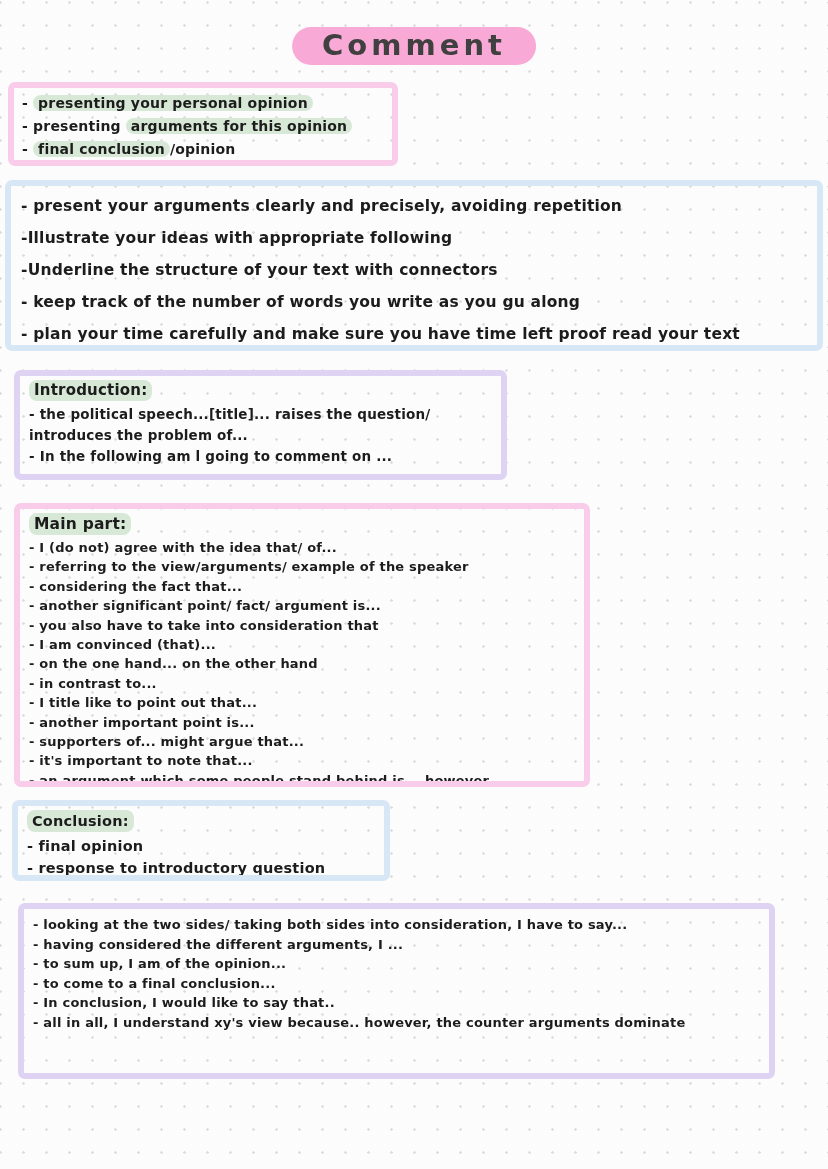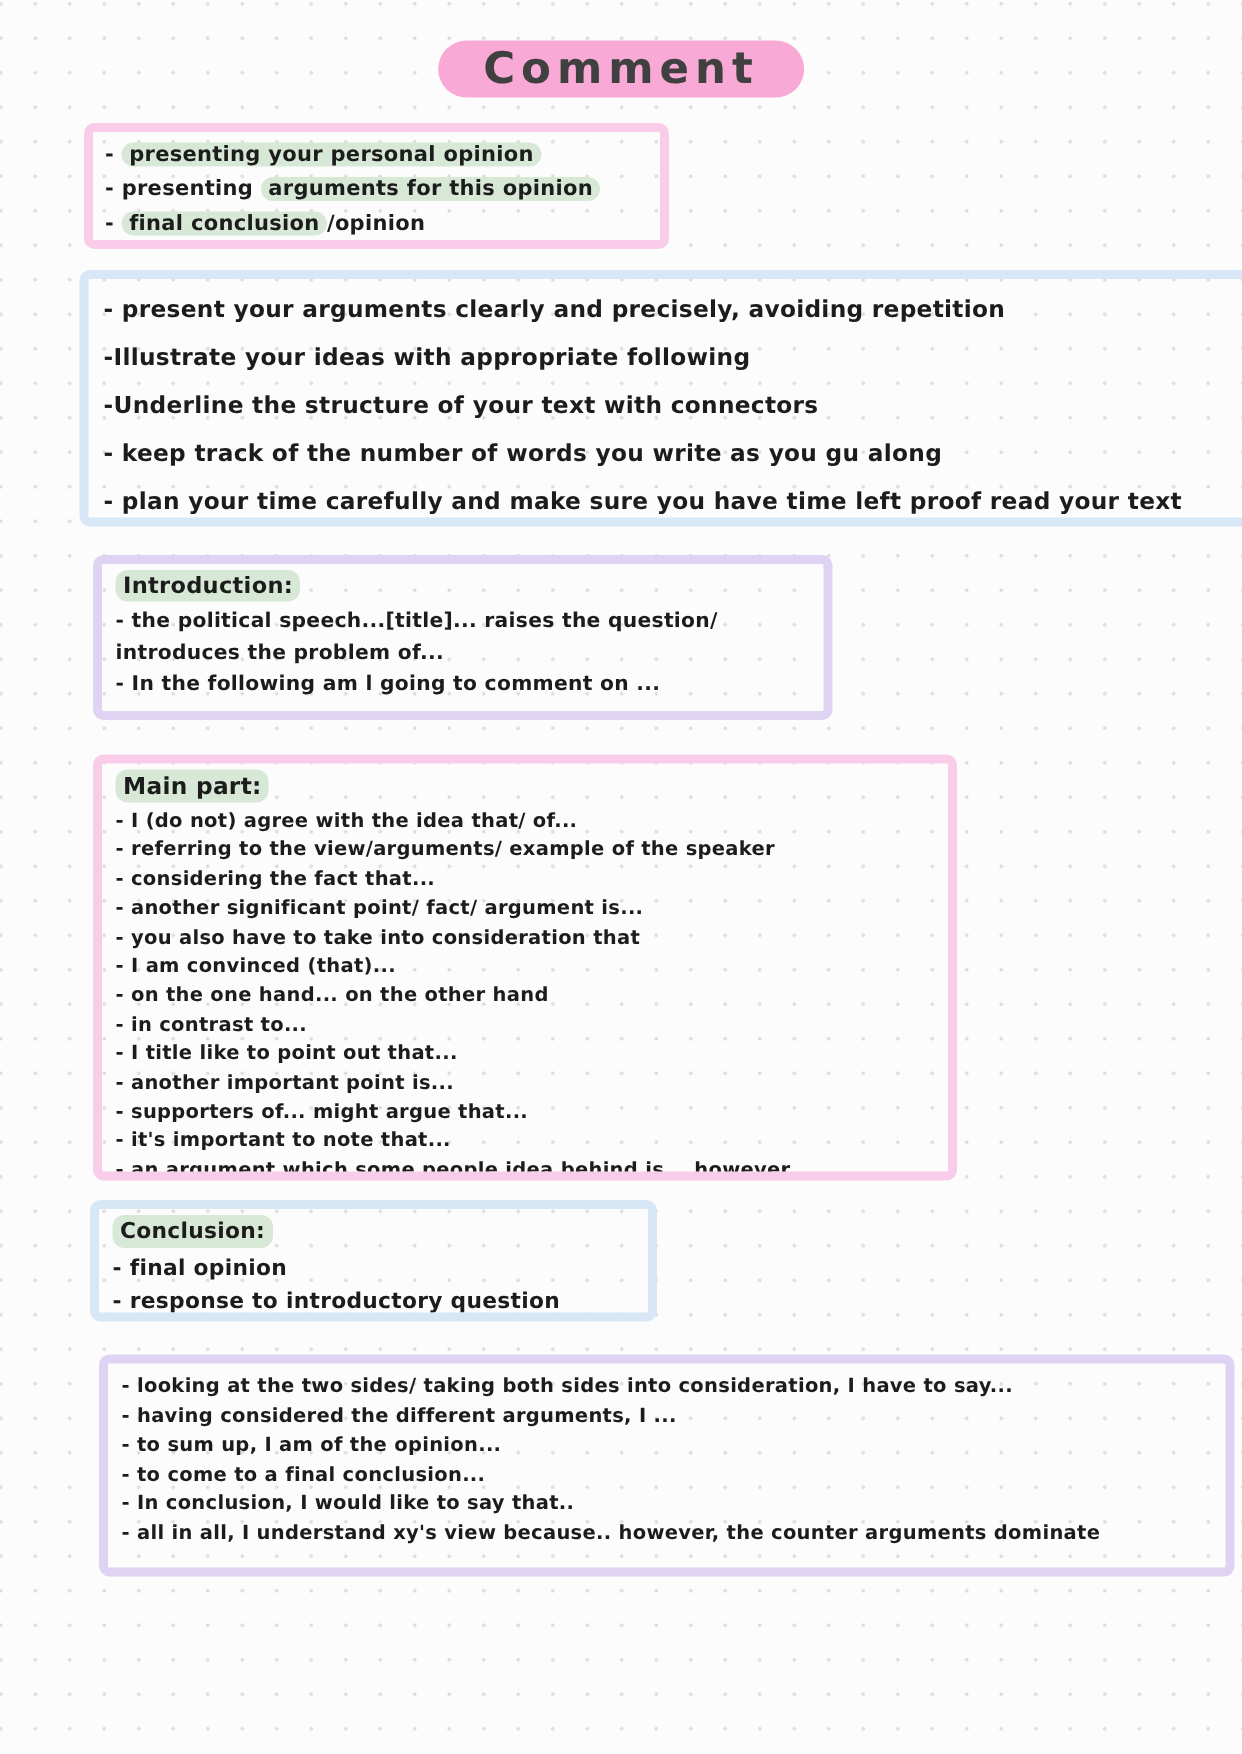--- a/index.html
+++ b/index.html
@@ -20,21 +20,20 @@
     background:var(--pill-pink,#f8a9d6);
     padding:1px 30px 3px 30px;border-radius:22px;
     font-size:29px;font-weight:bold;letter-spacing:4px;color:#404040;
     white-space:nowrap;
   }
   .box{
     position:absolute;box-sizing:border-box;
     border:6px solid #ccc;border-radius:7px;
     font-weight:bold;overflow:hidden;
     letter-spacing:.2px;
-    margin-left:48px;
   }
   .box .line{white-space:nowrap;}
   .hl{
     background:var(--green-highlight,#d7e9d6);
     border-radius:8px;padding:0 5px;
     box-decoration-break:clone;
   }
   .heading-line{margin-bottom:3px;}
   .heading{display:inline-block;}
 
@@ -59,21 +58,21 @@
     border-color:var(--pink-border,#f9cde9);
     padding:4px 9px;font-size:13px;line-height:19.4px;
   }
   #box-main-part .heading-line{font-size:15.5px;line-height:22px;}
   #box-conclusion{
     left:12px;top:800px;width:378px;height:81px;
     border-color:var(--blue-border,#d7e7f6);
     padding:4px 9px;font-size:14.5px;line-height:22px;
   }
   #box-closing{
-    left:18px;top:903px;width:757px;height:148px;
+    left:18px;top:903px;width:757px;height:176px;
     border-color:var(--purple-border,#ded3f2);
     padding:6px 9px;font-size:13px;line-height:19.5px;
   }
 </style>
 </head>
 <body>
 
 <div class="page">
 
   <div class="title-pill">Comment</div>
@@ -117,21 +116,21 @@
         <div class="line">- considering the fact that...</div>
         <div class="line">- another significant point/ fact/ argument is...</div>
         <div class="line">- you also have to take into consideration that</div>
         <div class="line">- I am convinced (that)...</div>
         <div class="line">- on the one hand... on the other hand</div>
         <div class="line">-  in contrast to...</div>
         <div class="line">- I title like to point out that...</div>
         <div class="line">- another important point is...</div>
         <div class="line">- supporters of... might argue that...</div>
         <div class="line">- it's important to note that...</div>
-        <div class="line">- an argument which some people idea behind is... however...</div>
+        <div class="line">- an argument which some people stand behind is... however...</div>
       </div>
   </section>
 
   <section class="box" id="box-conclusion">
     <div class="heading-line">
       <span class="hl heading">Conclusion:</span>
     </div>
     <div>
         <div class="line">- final opinion</div>
         <div class="line">- response to introductory question</div>

